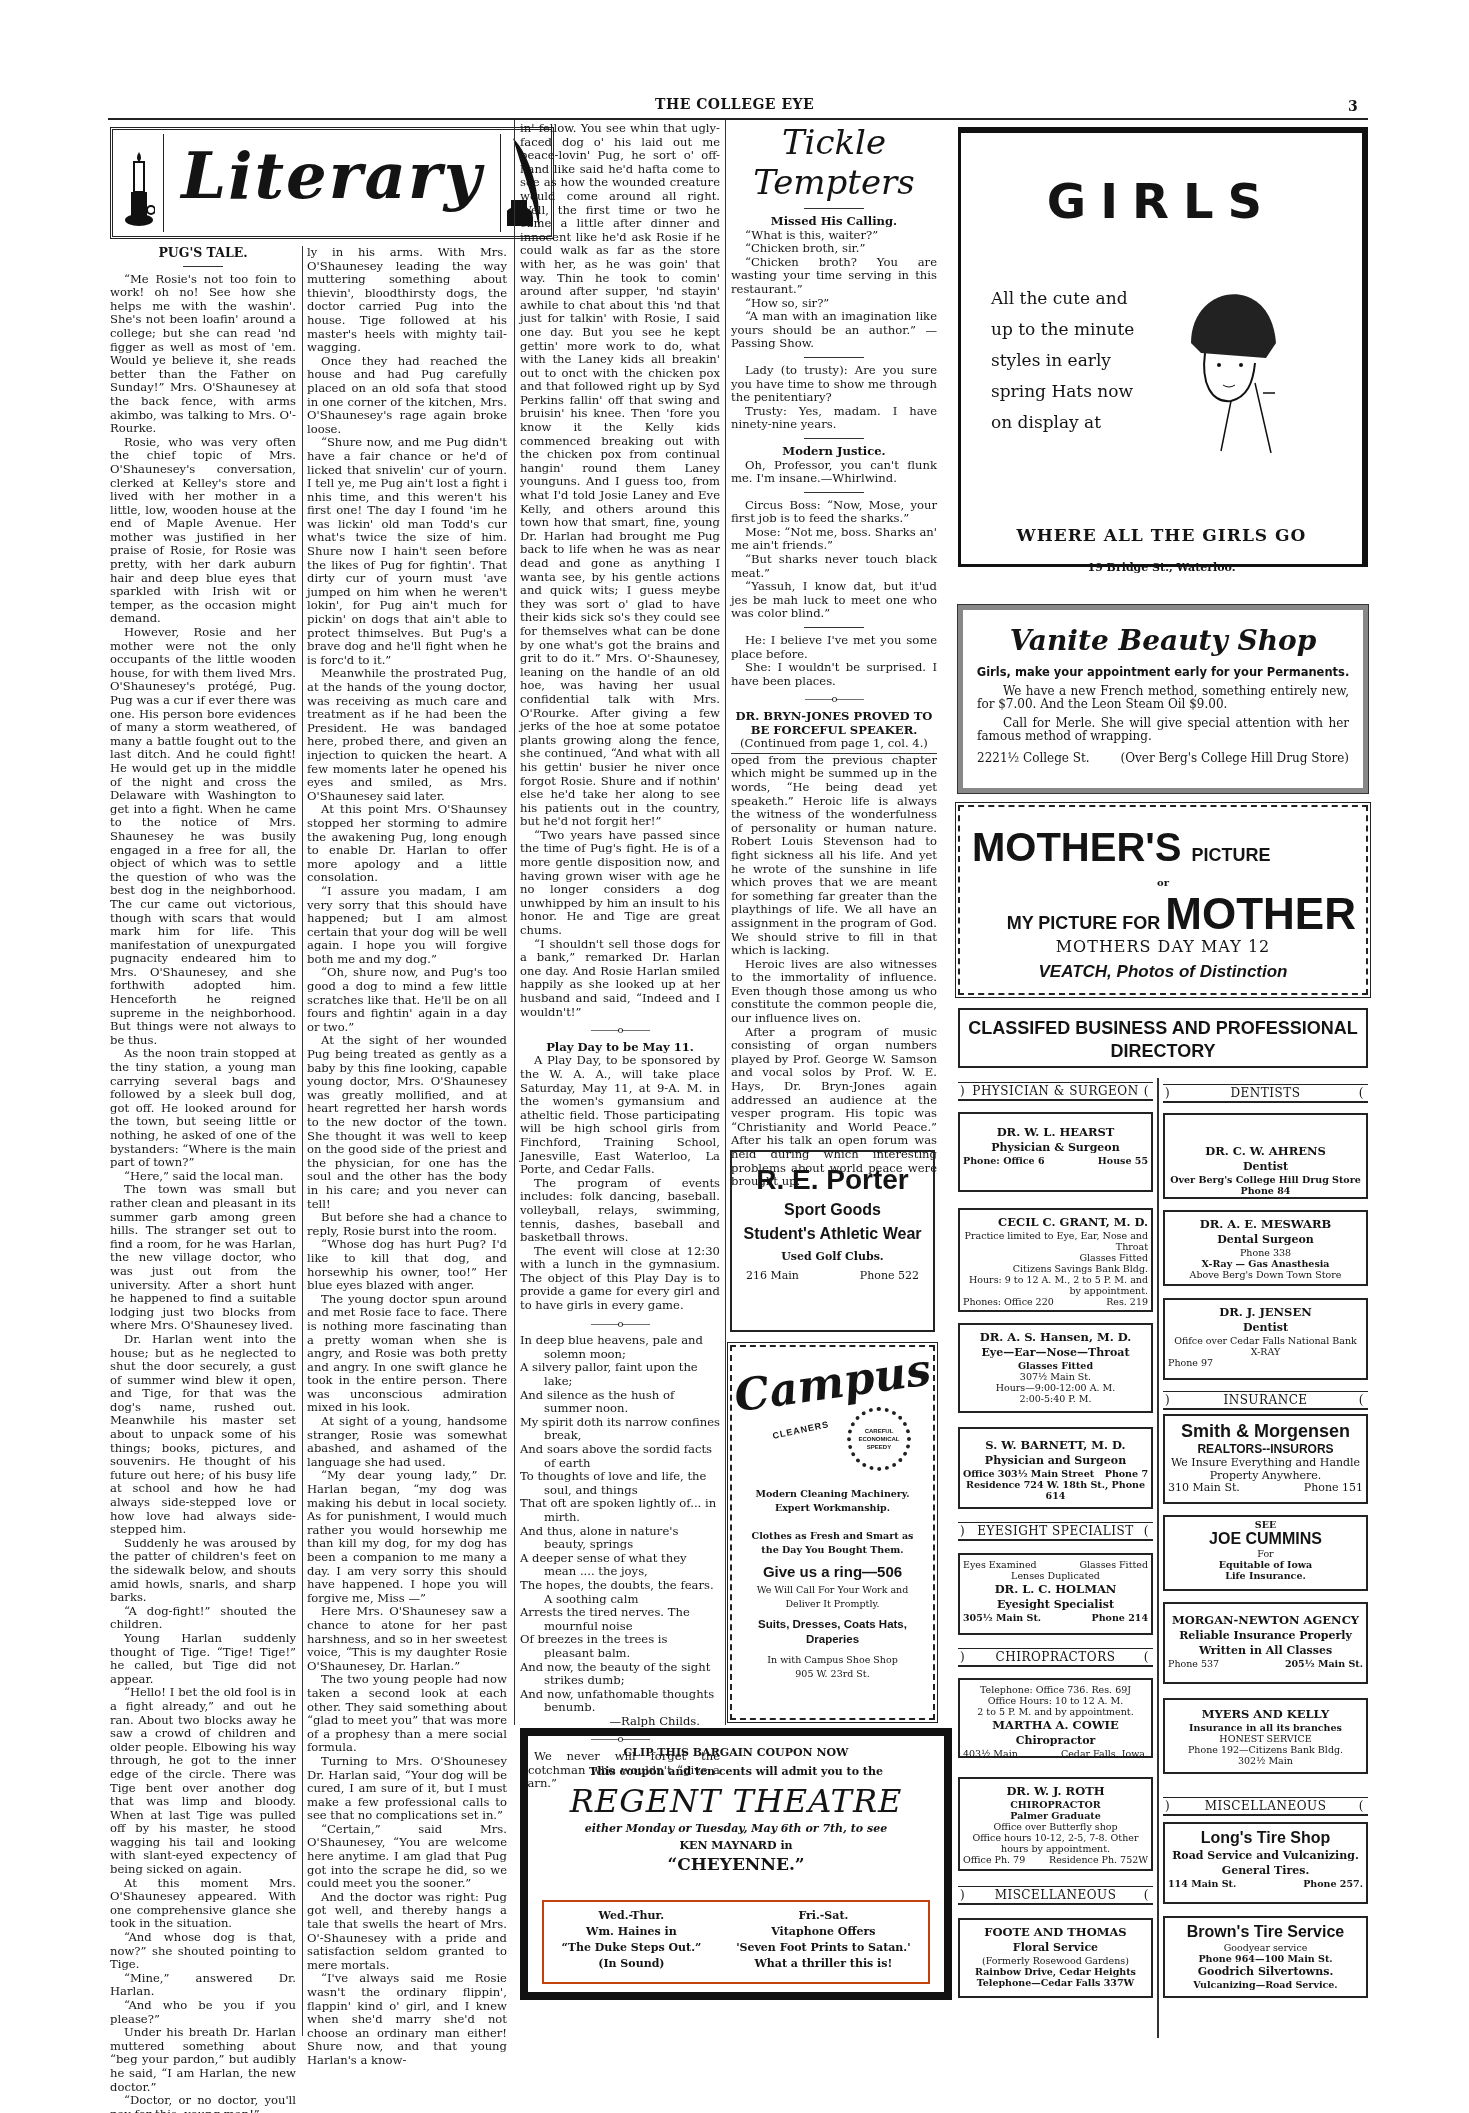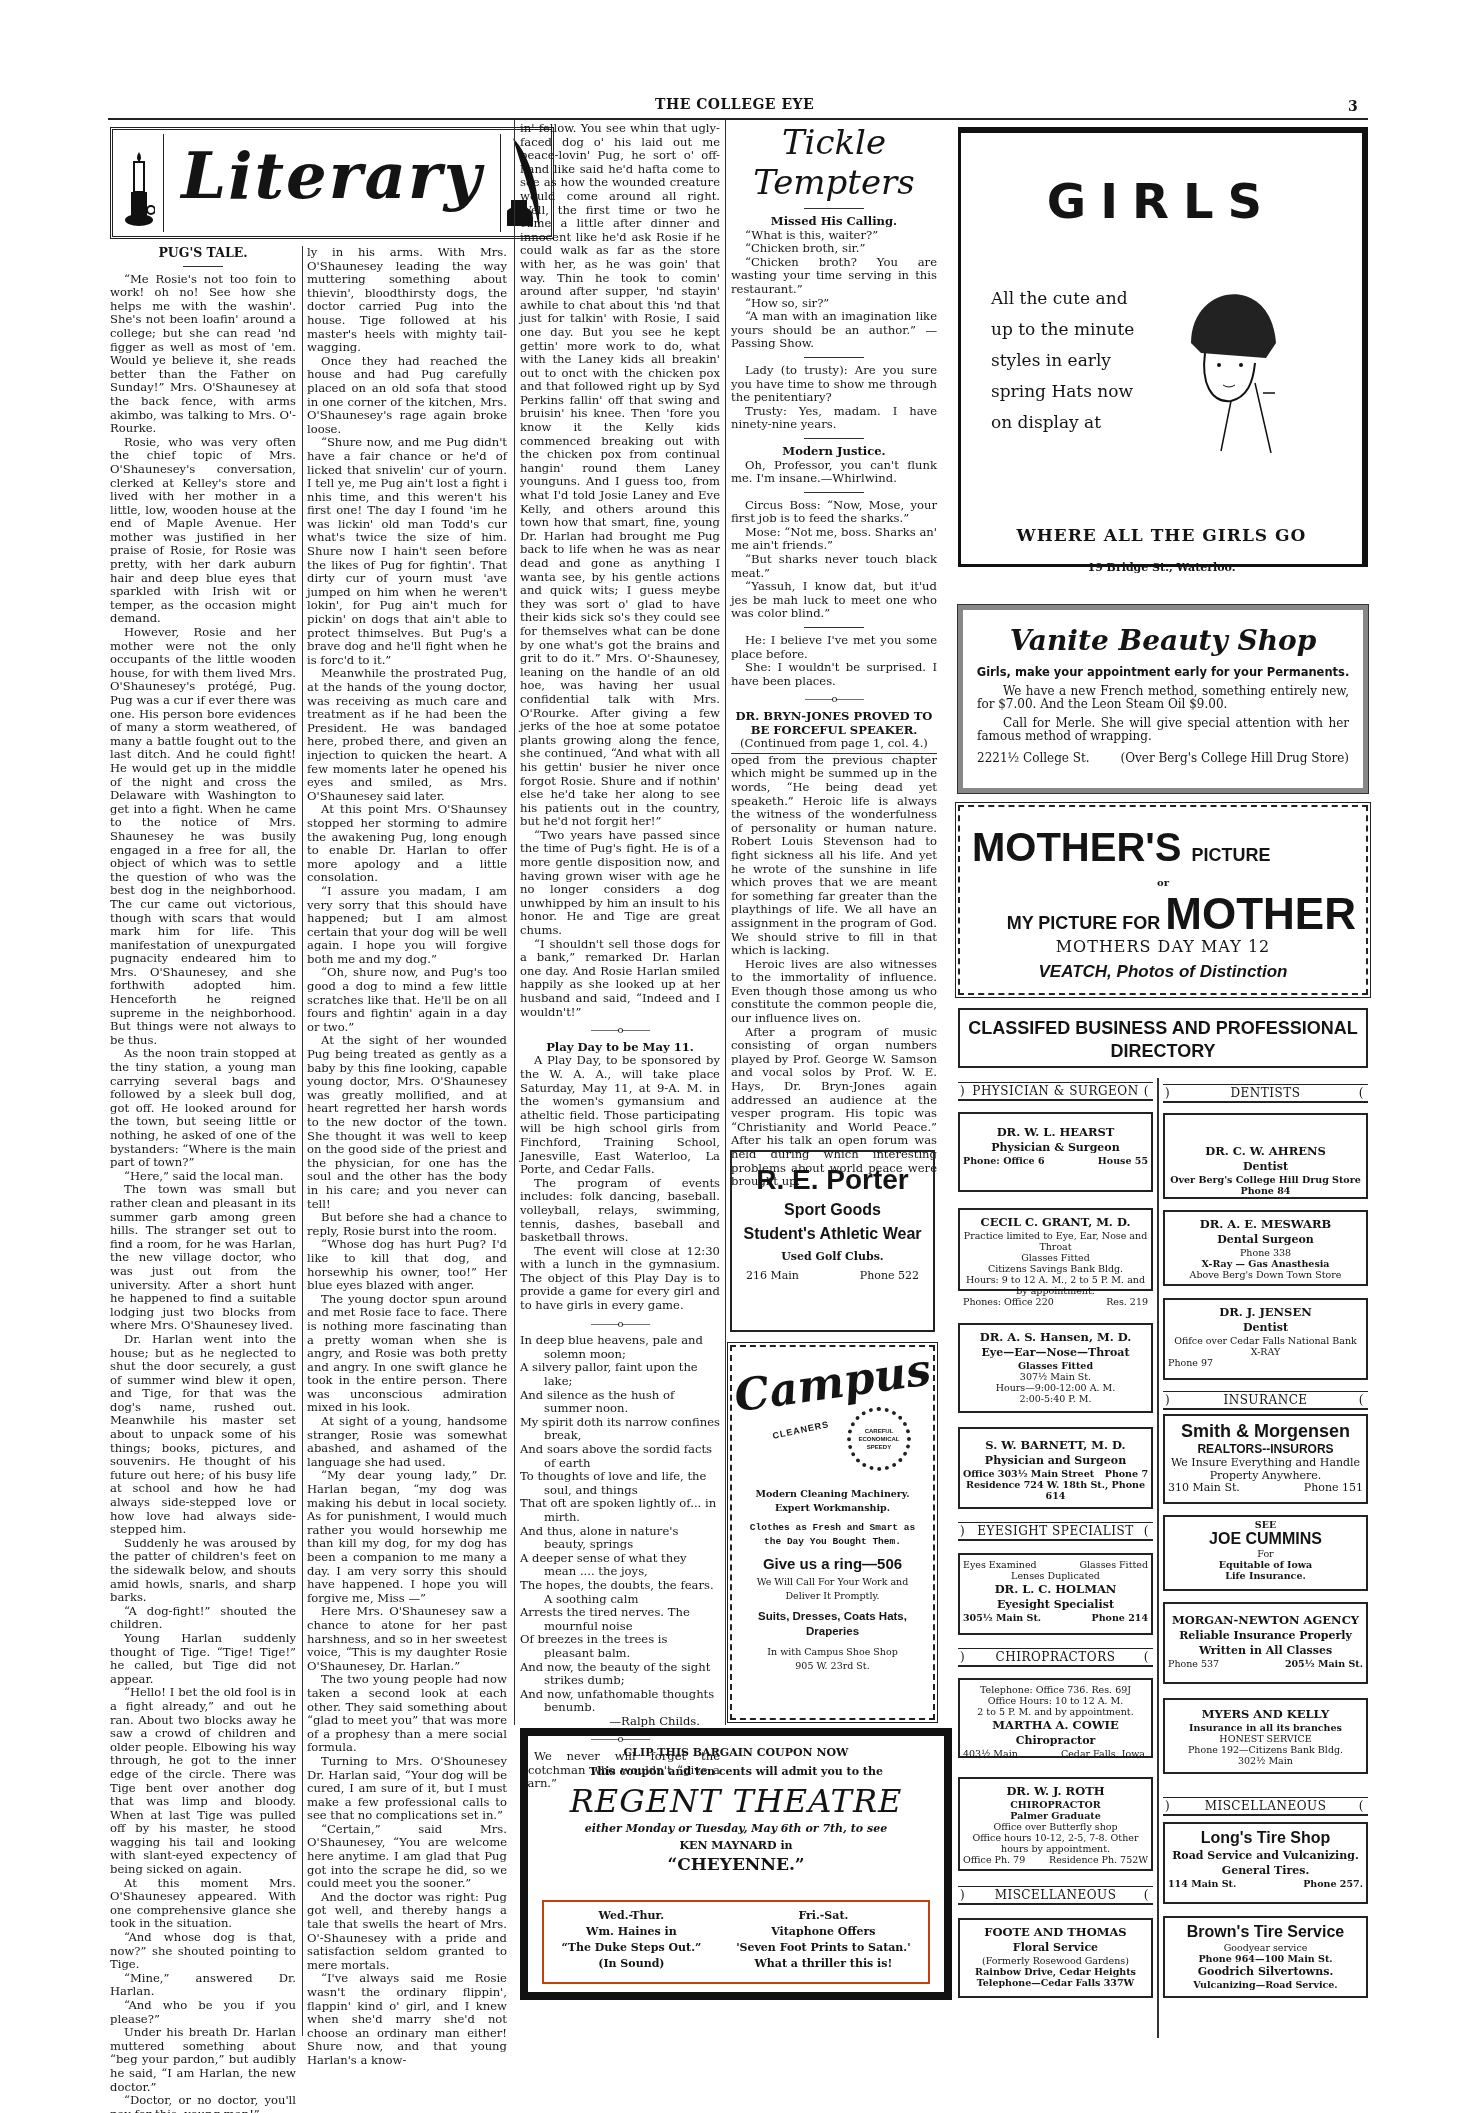--- a/index.html
+++ b/index.html
@@ -223,21 +223,21 @@
   <div class="campus-logo">Campus</div>
   <div class="campus-cleaners">CLEANERS</div>
   <div class="campus-seal">
     <span>CAREFUL</span>
       <span>ECONOMICAL</span>
       <span>SPEEDY</span>
   </div>
   <div class="campus-body">
     <div><b>Modern Cleaning Machinery.</b></div>
     <div><b>Expert Workmanship.</b></div>
-    <div style="margin-top:6px;padding:0 12px;font-family:Liberation Mono, monospace;"><b>Clothes as Fresh and Smart as the Day You Bought Them.</b></div>
+    <div style="margin-top:14px;padding:0 12px;"><b>Clothes as Fresh and Smart as the Day You Bought Them.</b></div>
     <div class="big" style="margin-top:4px;">Give us a ring—506</div>
     <div style="padding:0 18px;">We Will Call For Your Work and Deliver It Promptly.</div>
     <div class="mid" style="margin-top:6px;padding:0 24px;">Suits, Dresses, Coats Hats, Draperies</div>
     <div style="margin-top:6px;">In with Campus Shoe Shop</div>
     <div>905 W. 23rd St.</div>
   </div>
 </div>
 
 <div class="box ad-regent">
   <div class="regent-h1">CLIP THIS BARGAIN COUPON NOW</div>
@@ -293,21 +293,21 @@
 <div class="cat-bar" style="left:1163px;top:1084px;width:205px;">DENTISTS</div>
 
 <div class="dcard" style="left:958px;top:1112px;width:195px;height:80px;padding-top:10px;">
   <div class="nm">DR. W. L. HEARST</div>
   <div class="role">Physician &amp; Surgeon</div>
   <div class="row">
       <b>Phone: Office 6</b>
       <b>House 55</b>
     </div>
 </div>
-<div class="dcard" style="left:958px;top:1208px;width:195px;height:83px;">
+<div class="dcard" style="left:958px;top:1208px;width:195px;height:104px;text-align:right;">
   <div class="nm">CECIL C. GRANT, M. D.</div>
   <div>Practice limited to Eye, Ear, Nose and Throat</div>
   <div>Glasses Fitted</div>
   <div>Citizens Savings Bank Bldg.</div>
   <div>Hours: 9 to 12 A. M., 2 to 5 P. M. and by appointment.</div>
   <div class="row">
       <span>Phones: Office 220</span>
       <span>Res. 219</span>
     </div>
 </div>

